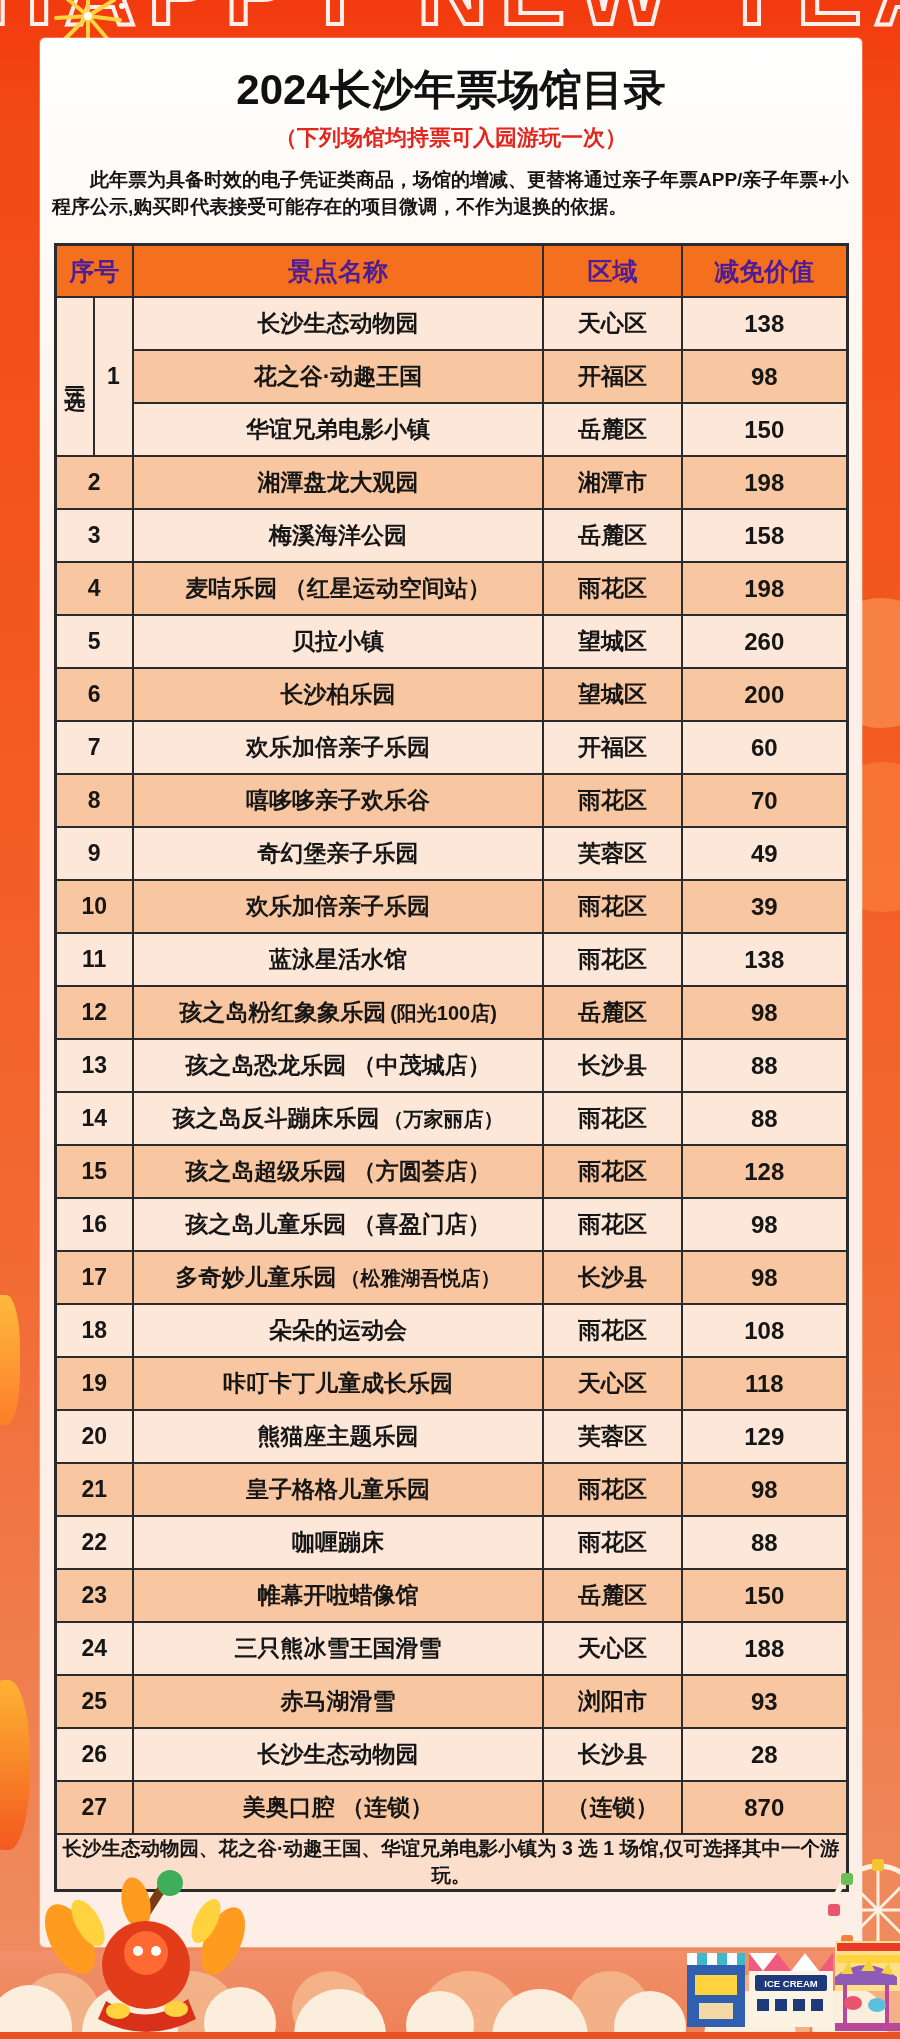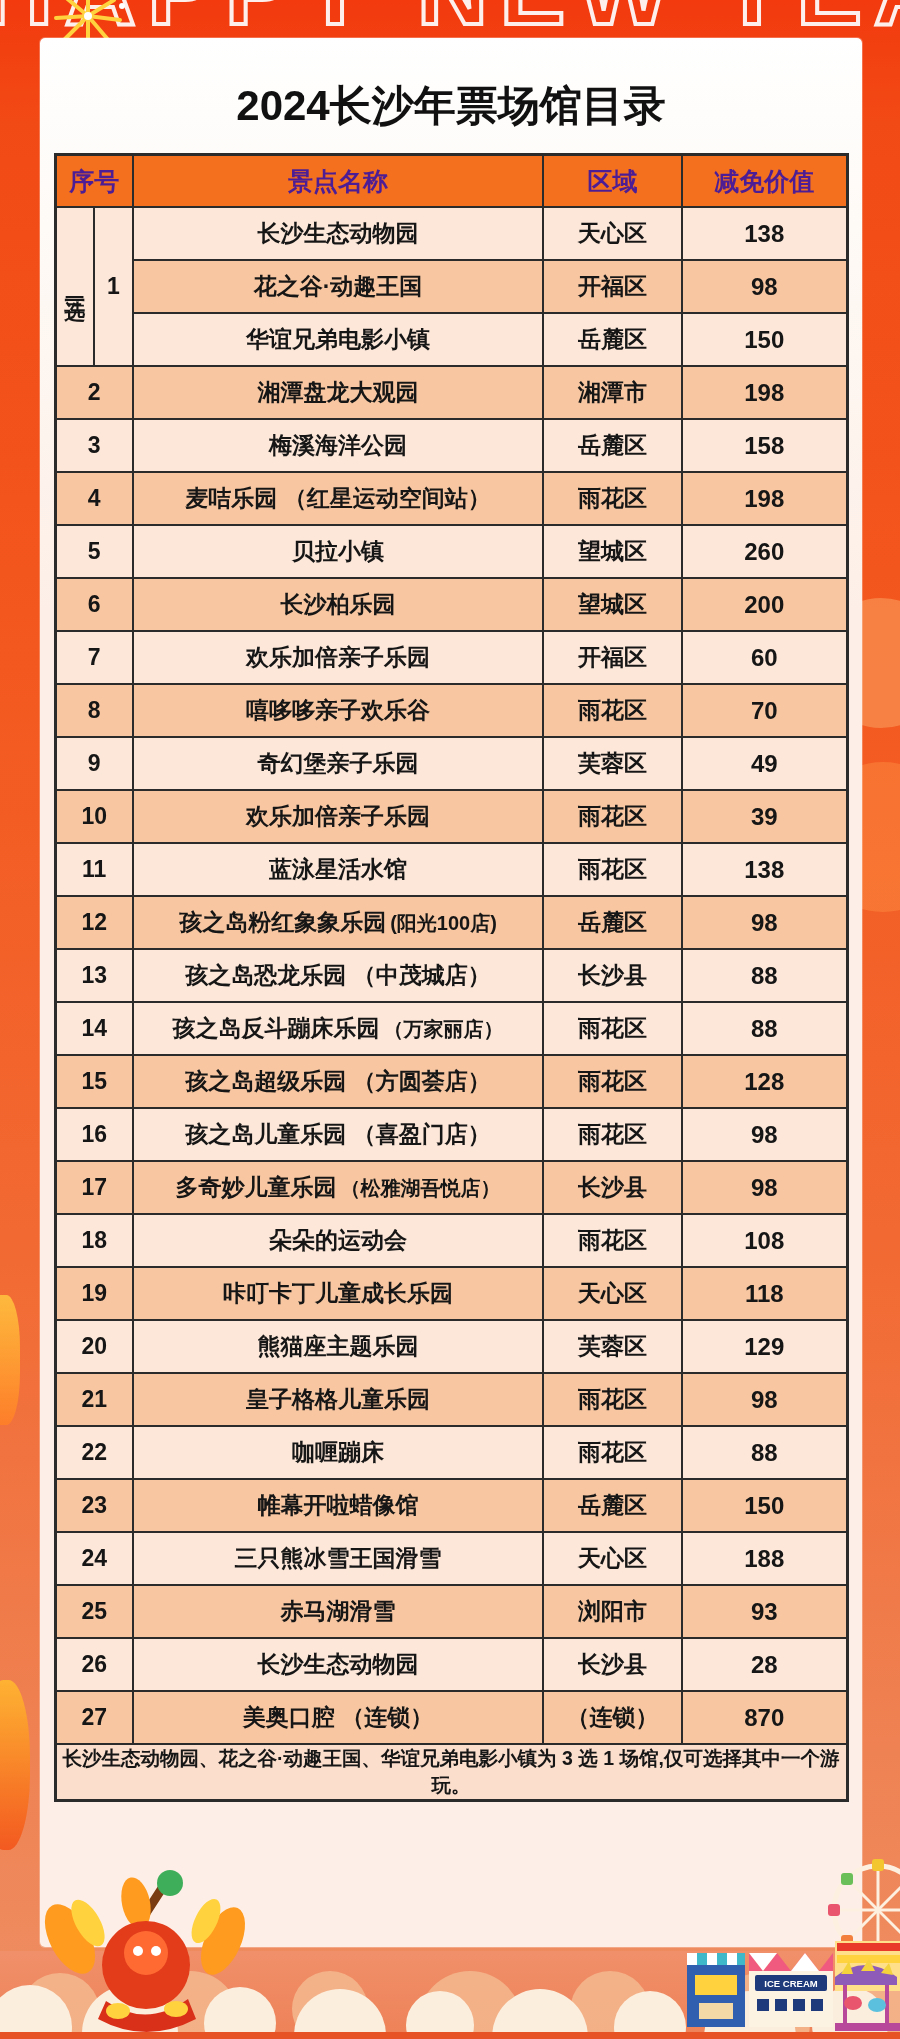--- a/index.html
+++ b/index.html
@@ -20,21 +20,21 @@
   .blob.b1{right:-46px;top:598px;width:130px;height:130px;background:rgba(255,195,130,.38);}
   .blob.b2{right:-58px;top:762px;width:150px;height:150px;background:rgba(255,150,70,.40);}
   .blob.b3{left:-14px;top:1295px;width:34px;height:130px;border-radius:40%;background:linear-gradient(180deg,#ffc23e,#ff7f27);opacity:.9;}
   .blob.b4{left:-18px;top:1680px;width:48px;height:170px;border-radius:45%;background:linear-gradient(180deg,#ffb531,#f3571d);opacity:.95;}
 
   
   .card{position:absolute;left:40px;top:38px;width:822px;height:1909px;border-radius:5px;
     background:linear-gradient(180deg,#ffffff 0%,#fefaf6 10%,#fdefe7 30%,#fdefe7 100%);
     box-shadow:0 0 0 1px rgba(255,255,255,.25);}
 
-  .title{margin:0;padding-top:44px;text-align:center;font-size:42px;line-height:1.15;font-weight:bold;color:#111;}
+  .title{margin:0;padding-top:28px;text-align:center;font-size:42px;line-height:1.15;font-weight:bold;color:#111;}
   .subtitle{margin-top:9px;text-align:center;font-size:22px;font-weight:bold;color:#e3261d;}
   .notice{margin:14px 12px 0 12px;font-size:19px;font-weight:bold;color:#151515;line-height:1.4;text-indent:2em;}
 
   table.venues{border-collapse:collapse;width:792px;margin:23px auto 0 auto;table-layout:fixed;
     border:3px solid #2b2b2b;}
   table.venues th,table.venues td{border:2px solid #2b2b2b;text-align:center;vertical-align:middle;
     font-weight:bold;color:#161616;padding:0;}
   table.venues th{background:#f4701f;color:#4c1d95;font-size:25px;height:50px;}
   table.venues td{height:51px;}
   td.light{background:#fce7d9;}
@@ -84,20 +84,22 @@
     </g>
   </svg>
 
   <div class="blob b1"></div>
   <div class="blob b2"></div>
   <div class="blob b3"></div>
   <div class="blob b4"></div>
 
   <div class="card">
     <h1 class="title">2024长沙年票场馆目录</h1>
+    <div class="subtitle">（下列场馆均持票可入园游玩一次）</div>
+    <p class="notice">此年票为具备时效的电子凭证类商品，场馆的增减、更替将通过亲子年票APP/亲子年票+小程序公示,购买即代表接受可能存在的项目微调，不作为退换的依据。</p>
 
     <table class="venues">
       <colgroup>
         <col style="width:39px">
           <col style="width:39px">
           <col style="width:410px">
           <col style="width:139px">
           <col style="width:165px">
       </colgroup>
       <thead>

